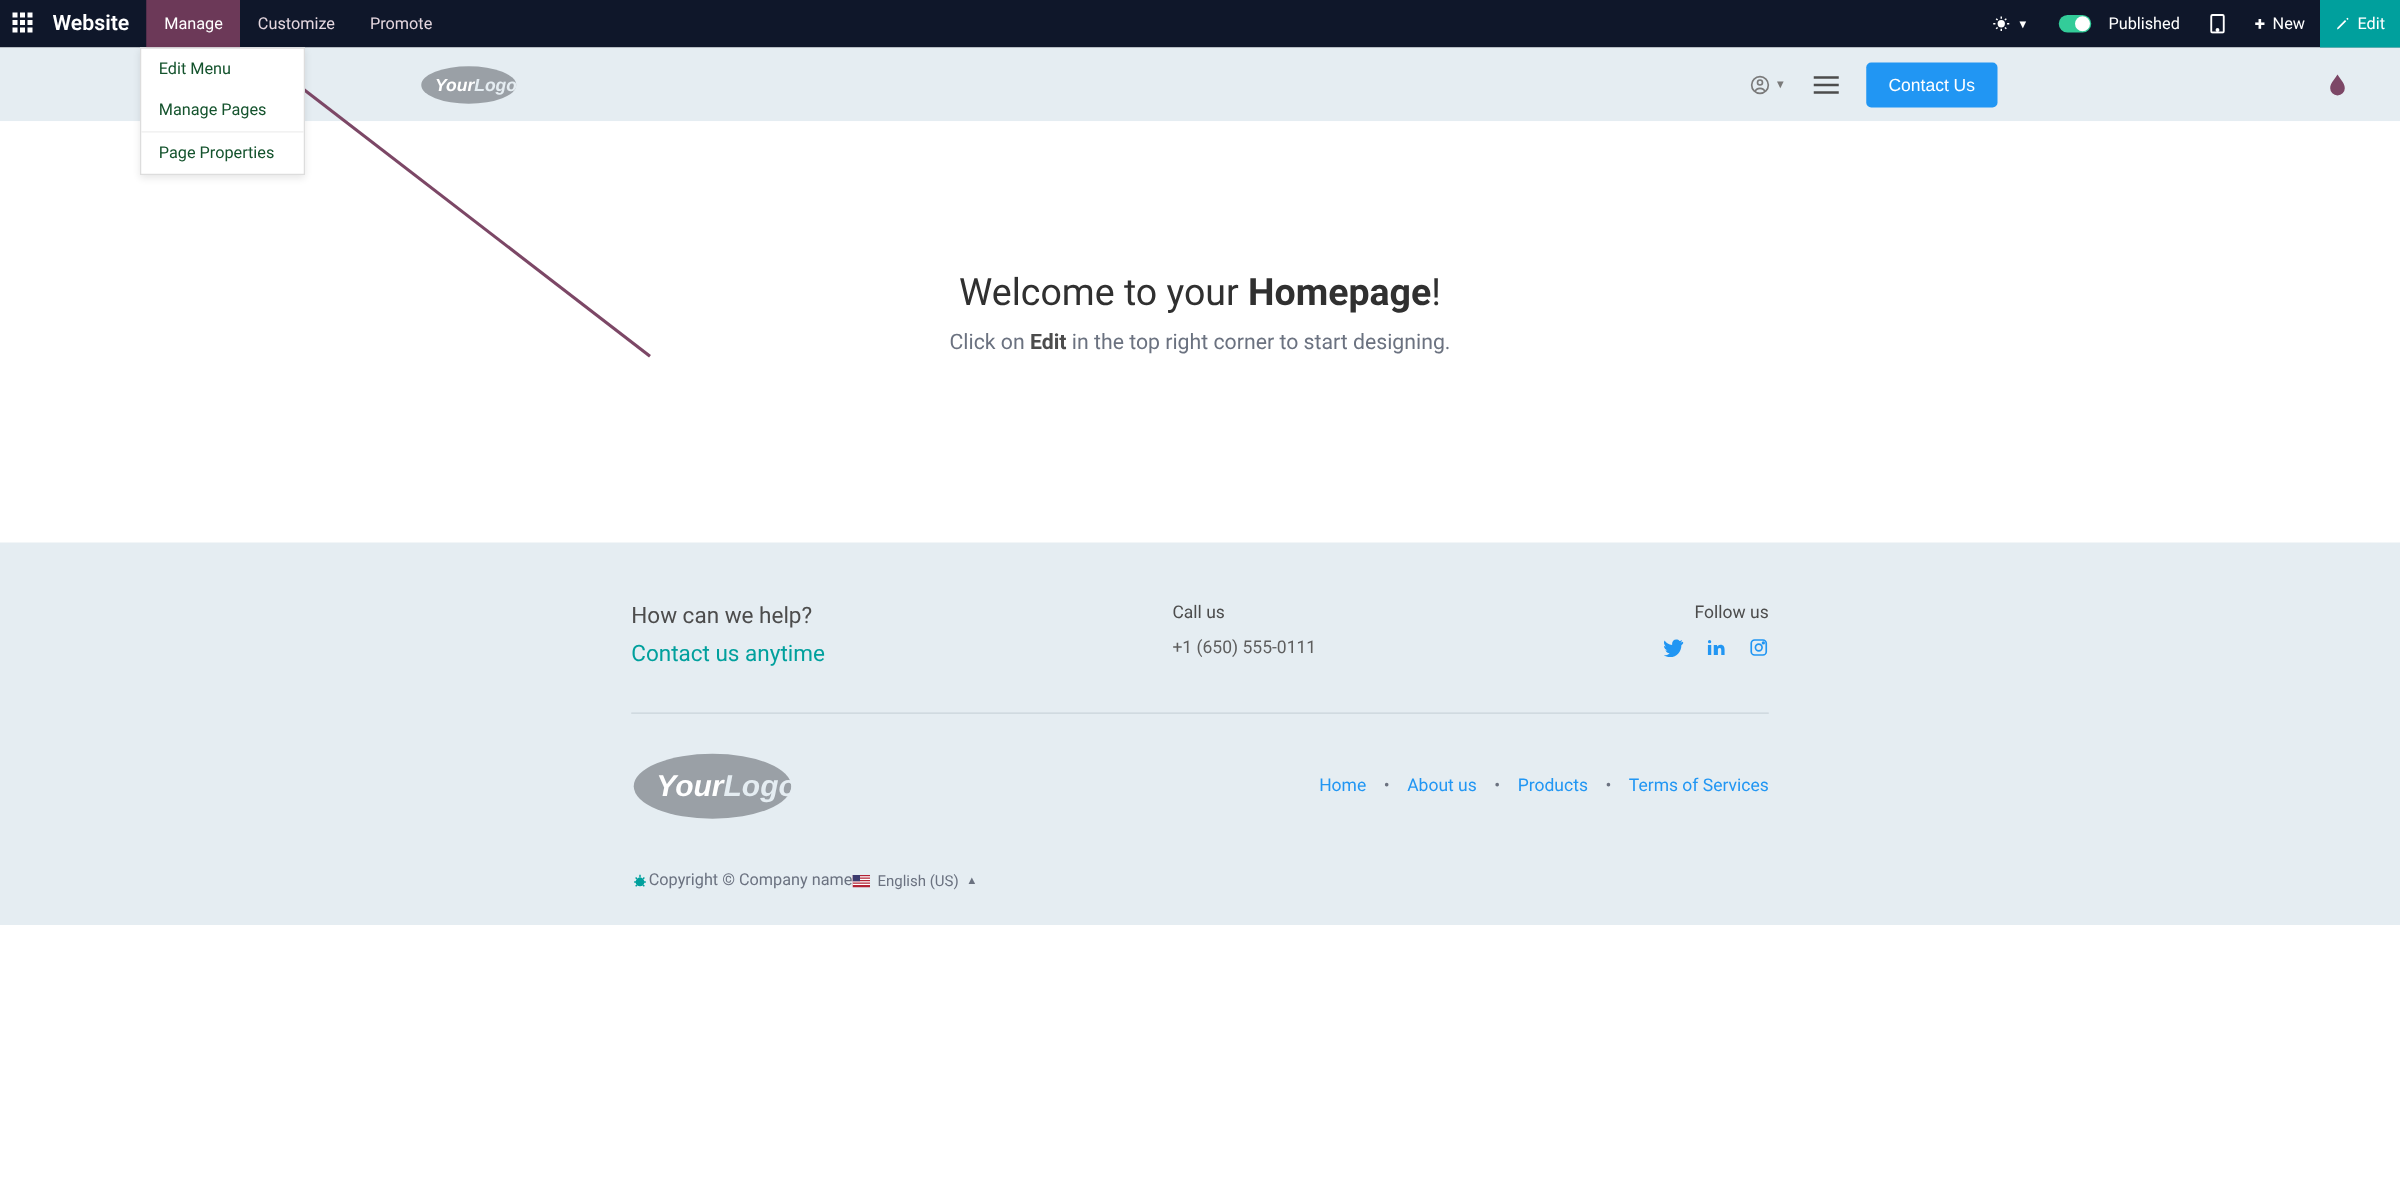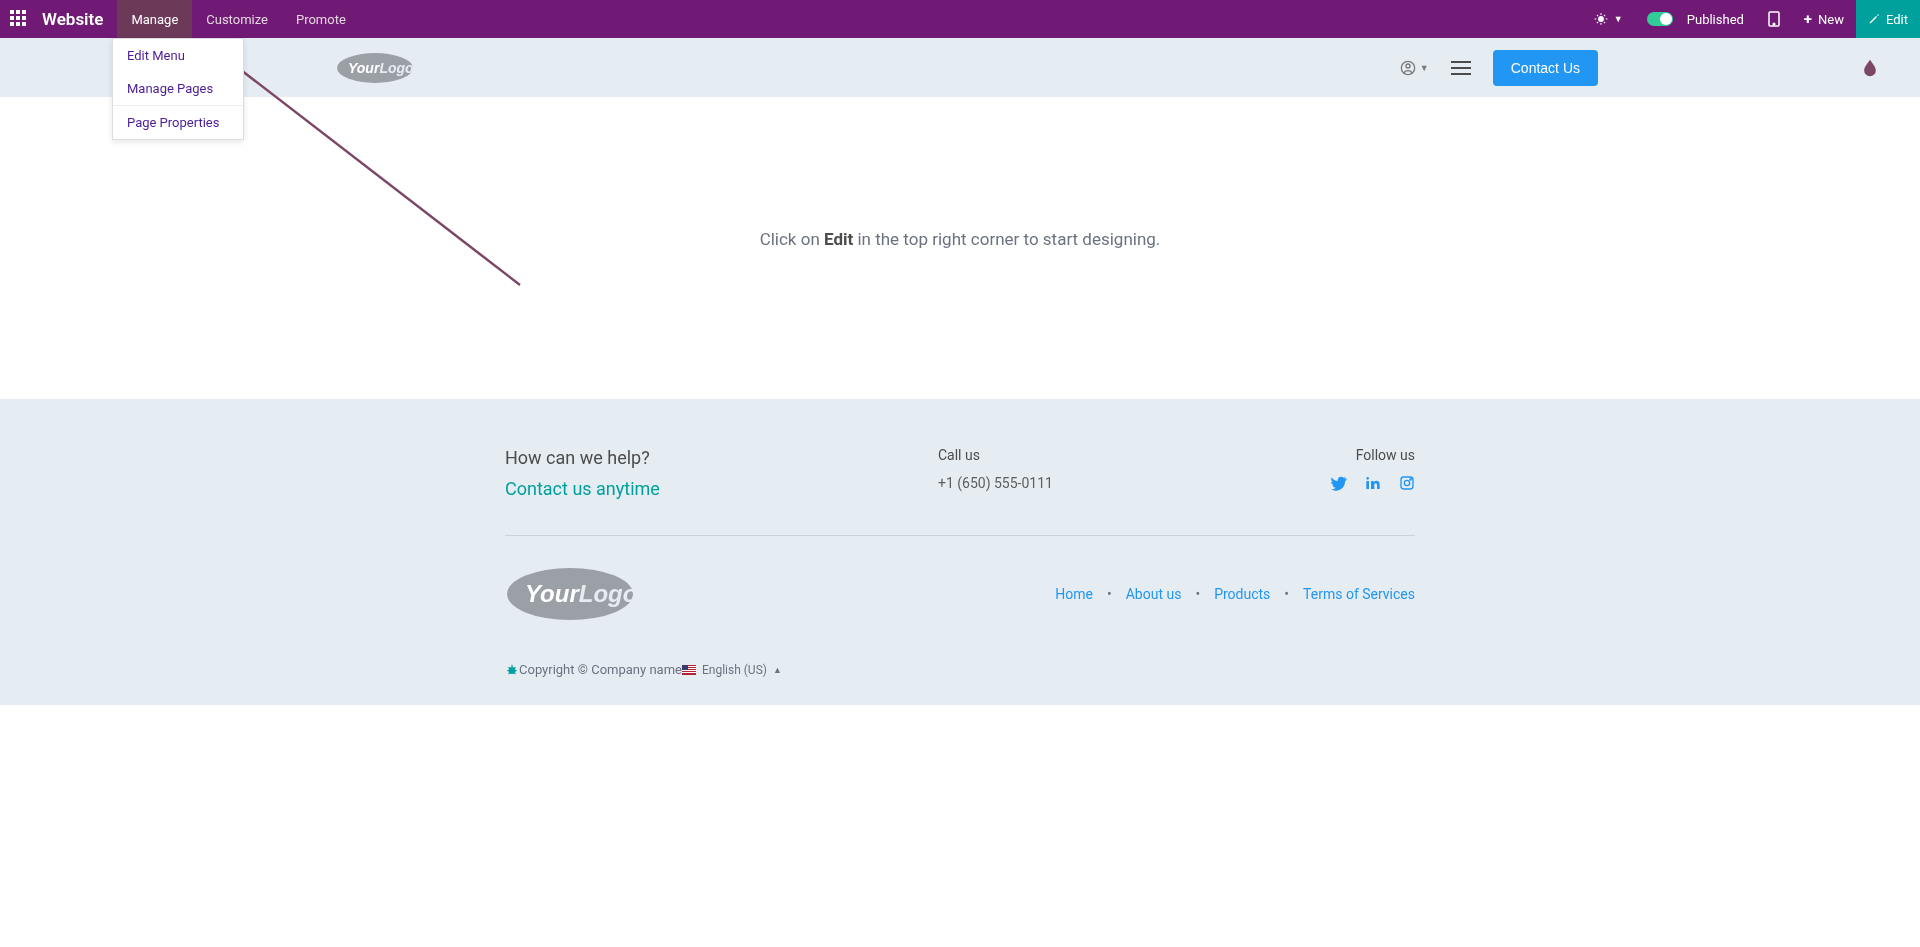--- a/index.html
+++ b/index.html
@@ -1,30 +1,30 @@
 <!DOCTYPE html>
 <html><head>
 <meta charset="utf-8">
 <style>
   * { box-sizing: border-box; margin: 0; padding: 0; }
   body { font-family: -apple-system, BlinkMacSystemFont, "Segoe UI", Roboto, Arial, sans-serif; font-size: 14px; color: #4c4c4c; background: #fff; }
-  .topbar { background: #701a75; height: 38px; display: flex; align-items: center; color: #fff; padding: 0 0 0 10px; }
+  .topbar { background: #0f172a; height: 38px; display: flex; align-items: center; color: #fff; padding: 0 0 0 10px; }
   .apps-icon { width: 18px; height: 18px; display: inline-grid; grid-template-columns: repeat(3,4px); grid-template-rows: repeat(3,4px); gap: 2px; cursor: pointer; }
   .apps-icon span { background: #fff; width: 4px; height: 4px; }
   .brand { font-weight: 600; font-size: 17px; margin-left: 14px; margin-right: 14px; }
   .menu { display: flex; height: 100%; }
   .menu-item { padding: 0 14px; display: flex; align-items: center; color: #e5d7df; cursor: pointer; font-size: 13px; }
   .menu-item.active { background: #6c3958; color: #fff; }
   .topbar-right { margin-left: auto; display: flex; align-items: center; height: 100%; }
   .tb-btn { display: flex; align-items: center; padding: 0 12px; height: 100%; color: #fff; cursor: pointer; font-size: 13px; gap: 6px; }
   .tb-btn.edit { background: #00a09d; }
   .toggle { width: 26px; height: 14px; background: #3c9; border-radius: 8px; position: relative; margin-right: 8px; }
   .toggle::after { content:""; position:absolute; right:1px; top:1px; width:12px; height:12px; background:#fff; border-radius:50%; }
   .dropdown { position: absolute; top: 38px; left: 112px; width: 132px; background: #fff; border: 1px solid #ddd; box-shadow: 0 2px 6px rgba(0,0,0,.1); z-index: 10; }
-  .dropdown .ditem { padding: 9px 14px; font-size: 13px; color: #4c1d95; cursor: pointer; }
+  .dropdown .ditem { padding: 9px 14px; font-size: 13px; color: #14532d; cursor: pointer; }
   .dropdown .sep { height: 1px; background: #eee; }
   .subheader { background: #e5edf2; height: 59px; display: flex; align-items: center; padding: 0 40px 0 336px; }
   .logo { color: #9aa0a6; font-style: italic; font-weight: 700; font-size: 20px; }
   .subheader-right { margin-left: auto; display: flex; align-items: center; gap: 22px; }
   .user-drop { color:#7a7a7a; display:flex; align-items:center; gap:4px; cursor:pointer; }
   .hamburger { display:flex; flex-direction:column; gap:4px; cursor:pointer; }
   .hamburger span { width:20px; height:2px; background:#4c4c4c; }
   .contact-btn { background:#2196f3; color:#fff; border:none; padding:10px 18px; border-radius:4px; font-size:14px; cursor:pointer; }
   .drop-icon { color:#7c4766; font-size:22px; margin-left: 240px; }
   .arrow-overlay { position:absolute; top:40px; left:130px; pointer-events:none; }
@@ -151,20 +151,23 @@
     <button class="contact-btn">Contact Us</button>
     <span class="drop-icon">
       <svg width="20" height="22" viewBox="0 0 24 24" fill="#7c4766">
           <path d="M12 2C8 8 5 11 5 15a7 7 0 0014 0c0-4-3-7-7-13z"></path>
         </svg>
     </span>
   </div>
 </div>
 
 <main>
+  <h1 class="headline">
+    <span>Welcome to your </span><b>Homepage</b><span>!</span>
+  </h1>
   <p class="subline">
     <span>Click on </span><b>Edit</b><span> in the top right corner to start designing.</span>
   </p>
 </main>
 
 <footer class="footer">
   <div class="footer-inner">
     <div class="footer-cols">
       <div class="footer-col">
         <div class="big">How can we help?</div>

